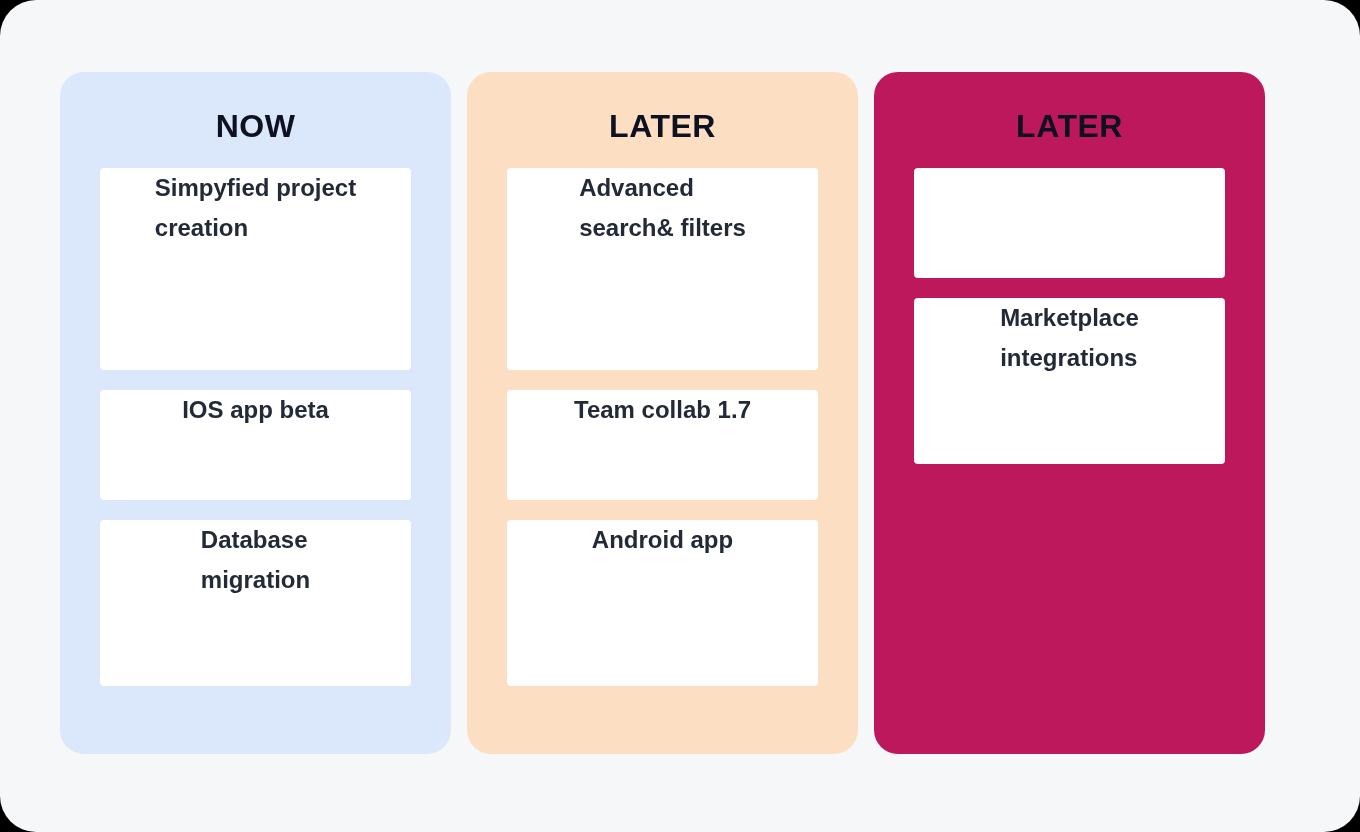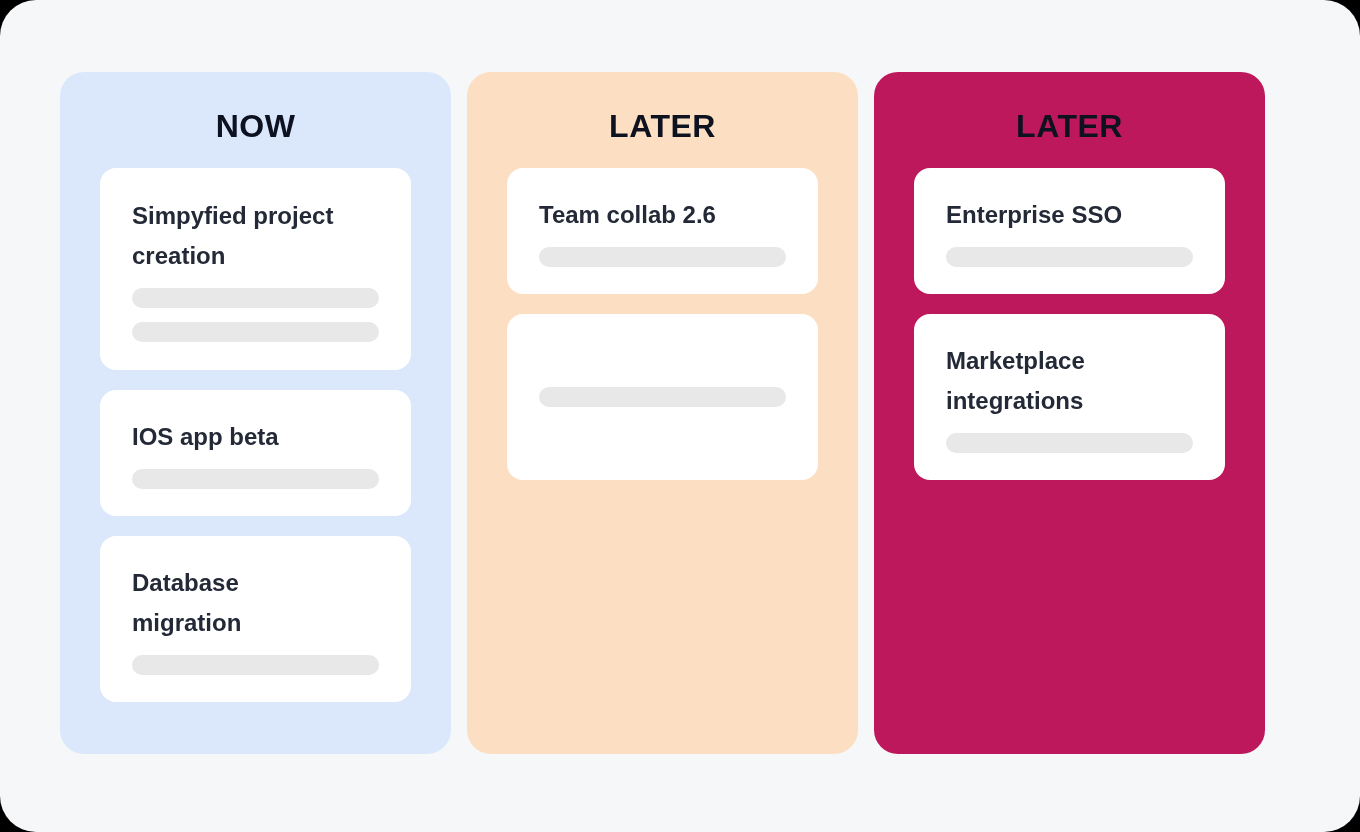--- a/index.html
+++ b/index.html
@@ -36,28 +36,28 @@
     color: #0d1120;
     margin-bottom: 22px;
   }
   .cards {
     display: flex;
     flex-direction: column;
     gap: 20px;
   }
   .card {
     background: #ffffff;
-    border-radius: 16px;
+    border-radius: 4px;
     padding: 0 32px;
     display: flex;
-    flex-direction: column;
+    flex-direction: row;
     justify-content: center;
   }
   .card.h1 { height: 202px; }
-  .card.h2 { height: 126px; }
+  .card.h2 { height: 110px; }
   .card.h3 { height: 166px; }
   .card-title {
     font-size: 24px;
     line-height: 40px;
     font-weight: 700;
     color: #232936;
     white-space: pre-line;
     margin-bottom: 12px;
   }
   .skeletons {
@@ -99,38 +99,46 @@
 migration</h3>
     <div class="skeletons">
               <div class="skeleton-bar"></div>
             </div>
   </article>
         </div>
   </section>
       <section class="panel" style="background: rgb(252, 223, 194);">
     <h2 class="panel-title">LATER</h2>
     <div class="cards">
+          <article class="card h1">
+    <h3 class="card-title">Advanced
+search&amp; filters</h3>
+    <div class="skeletons">
+              <div class="skeleton-bar"></div>
+              <div class="skeleton-bar"></div>
+            </div>
+  </article>
           <article class="card h2">
-    <h3 class="card-title">Team collab 2.6</h3>
+    <h3 class="card-title">Team collab 1.7</h3>
     <div class="skeletons">
               <div class="skeleton-bar"></div>
             </div>
   </article>
           <article class="card h3">
+    <h3 class="card-title">Android app</h3>
     <div class="skeletons">
               <div class="skeleton-bar"></div>
             </div>
   </article>
         </div>
   </section>
       <section class="panel" style="background: #be185d;">
     <h2 class="panel-title">LATER</h2>
     <div class="cards">
           <article class="card h2">
-    <h3 class="card-title">Enterprise SSO</h3>
     <div class="skeletons">
               <div class="skeleton-bar"></div>
             </div>
   </article>
           <article class="card h3">
     <h3 class="card-title">Marketplace
 integrations</h3>
     <div class="skeletons">
               <div class="skeleton-bar"></div>
             </div>

